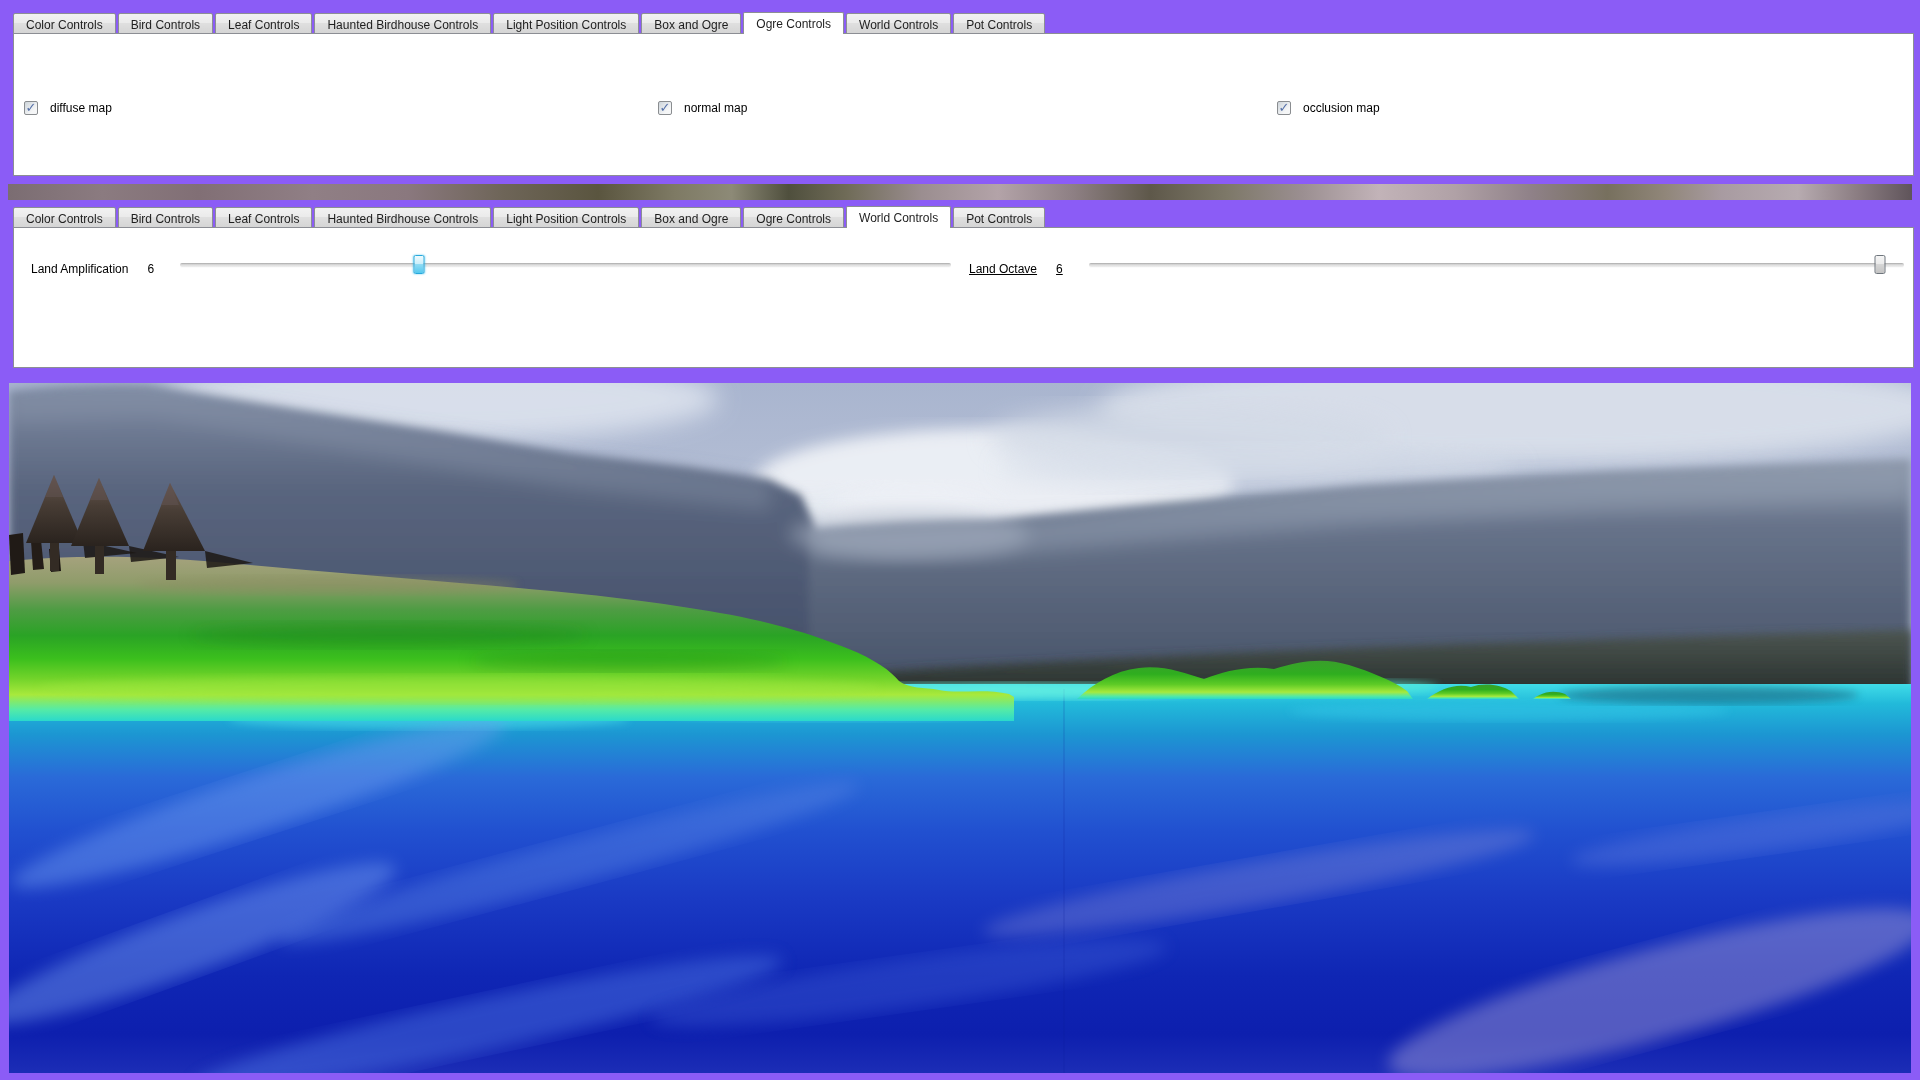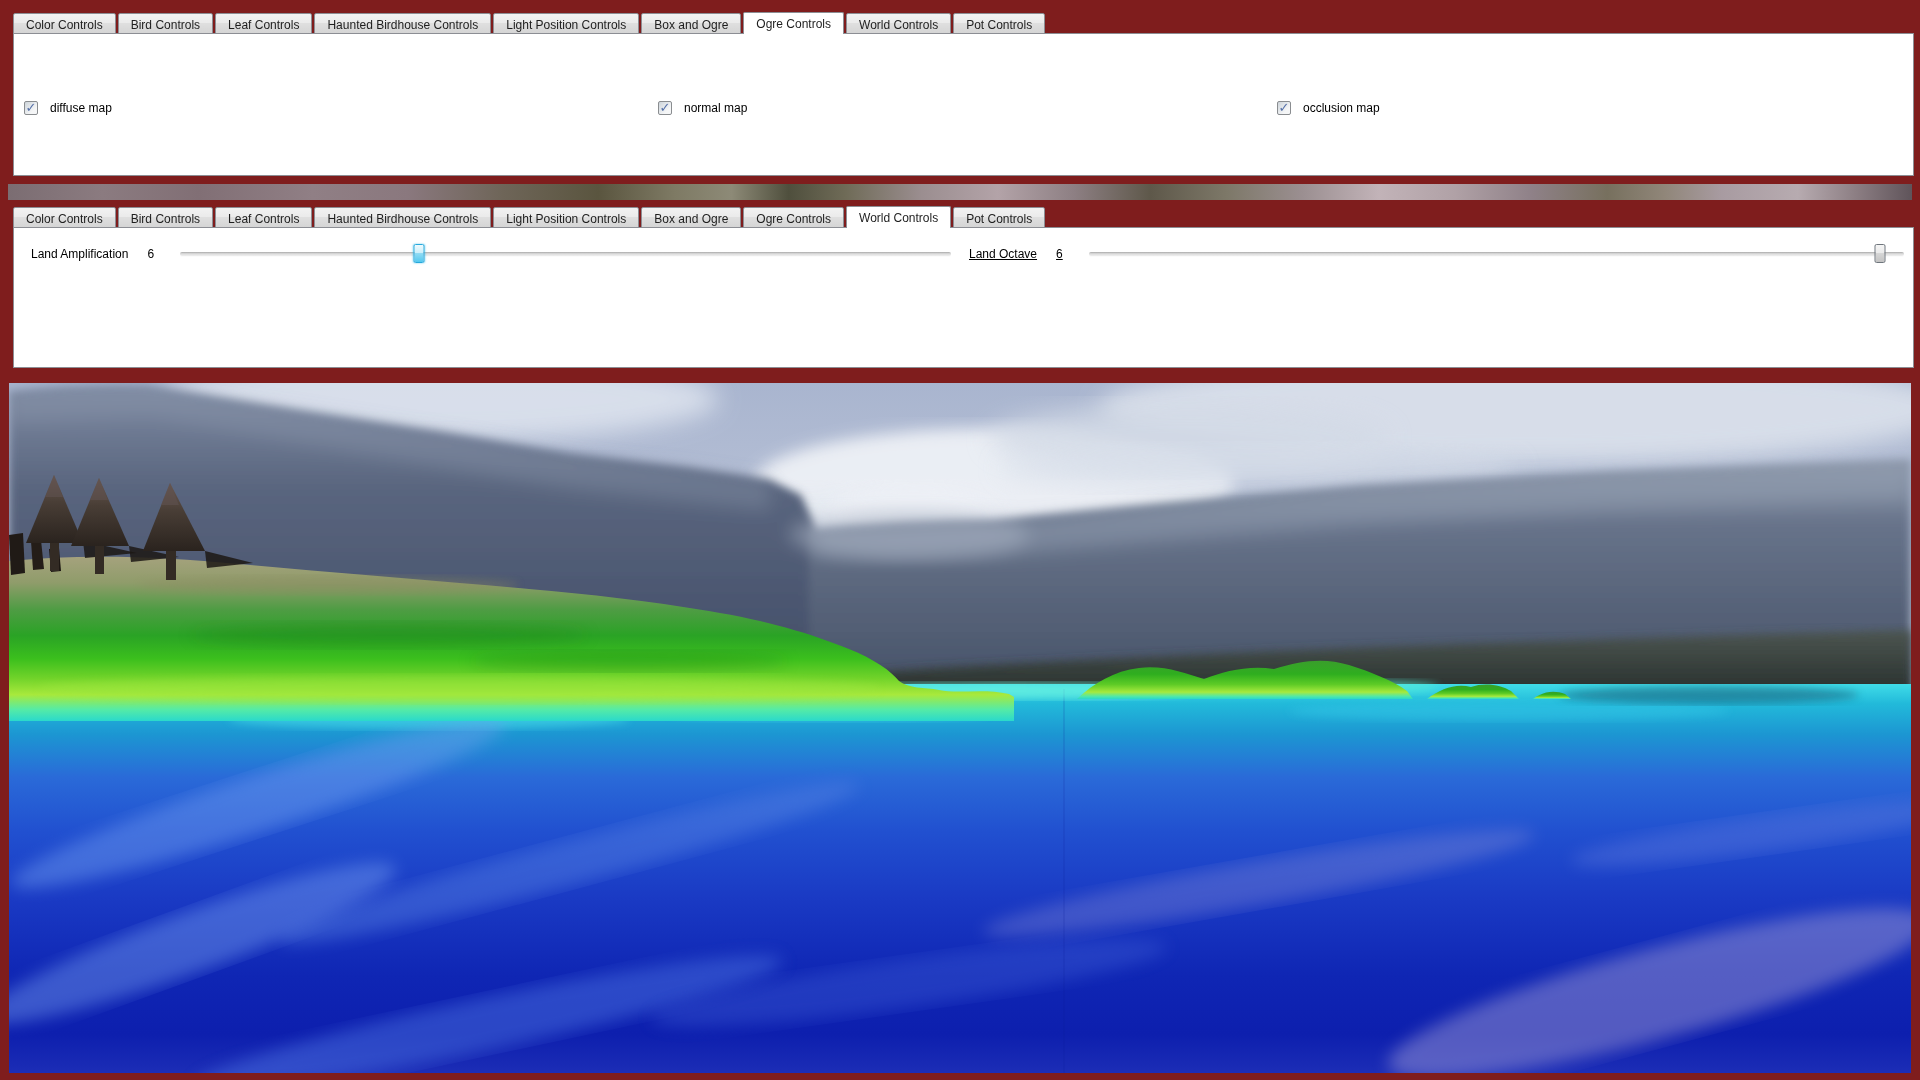--- a/index.html
+++ b/index.html
@@ -1,17 +1,17 @@
 <!DOCTYPE html>
 <html><head>
 <meta charset="utf-8">
 <style>
   html,body{margin:0;padding:0;}
   body{background:#e8e8e8;font-family:"Liberation Sans","DejaVu Sans",sans-serif;}
-  #window{position:relative;width:1920px;height:1080px;background:#7f1d1d;overflow:hidden;}
+  #window{position:relative;width:1920px;height:1080px;background:#8b5cf6;overflow:hidden;}
 
   
   .tabbar{position:absolute;left:13px;height:22px;display:flex;align-items:flex-end;z-index:4;}
   .tab{
     box-sizing:border-box;height:21px;padding:2px 12px 0 12px;margin-right:2px;
     border:1px solid #8c8e94;border-bottom:1px solid #8c8e94;
     background:linear-gradient(#f2f2f2,#ebebeb 45%,#e0e0e0 46%,#d5d5d5);
     font-size:12px;color:#1e1e1e;white-space:nowrap;cursor:default;
     display:flex;align-items:center;border-radius:2px 2px 0 0;
   }
@@ -33,21 +33,21 @@
   .chk .box{
     box-sizing:border-box;width:14px;height:14px;border:1px solid #8a8d90;border-radius:2px;
     background:linear-gradient(135deg,#cdd4da,#f5f6f7 70%);
     font-size:13px;line-height:11px;text-align:center;color:#5570a8;font-weight:bold;
   }
   .chk .lbl{margin-left:12px;font-size:12px;color:#000;}
 
   
   #slider-grid{position:absolute;top:4px;left:0;right:0;display:grid;
     grid-template-columns:947px 1fr;grid-auto-rows:44px;}
-  .srow{display:flex;align-items:center;}
+  .srow{display:flex;align-items:flex-end;}
   .srow.left{padding:0 10px 0 17px;}
   .srow.right{padding:0 9px 0 8px;text-decoration:underline;}
   .s-label{font-size:12px;color:#000;white-space:nowrap;}
   .s-value{font-size:12px;color:#000;margin-left:19px;white-space:nowrap;min-width:18px;}
   .slider{position:relative;flex:1;height:22px;margin-left:15px;}
   .track{position:absolute;left:0;right:0;top:9px;height:4px;border-radius:2px;
     background:linear-gradient(#a8a8a8,#dcdcdc 45%,#efefef);box-shadow:0 1px 0 #fbfbfb;}
   .thumb{position:absolute;top:1px;width:11px;height:19px;border-radius:2px;box-sizing:border-box;
     border:1px solid #6e757c;transform:translateX(-50%);
     background:linear-gradient(#f5f5f5,#ebebeb 45%,#d6d6d6 50%,#c3c3c3);}

